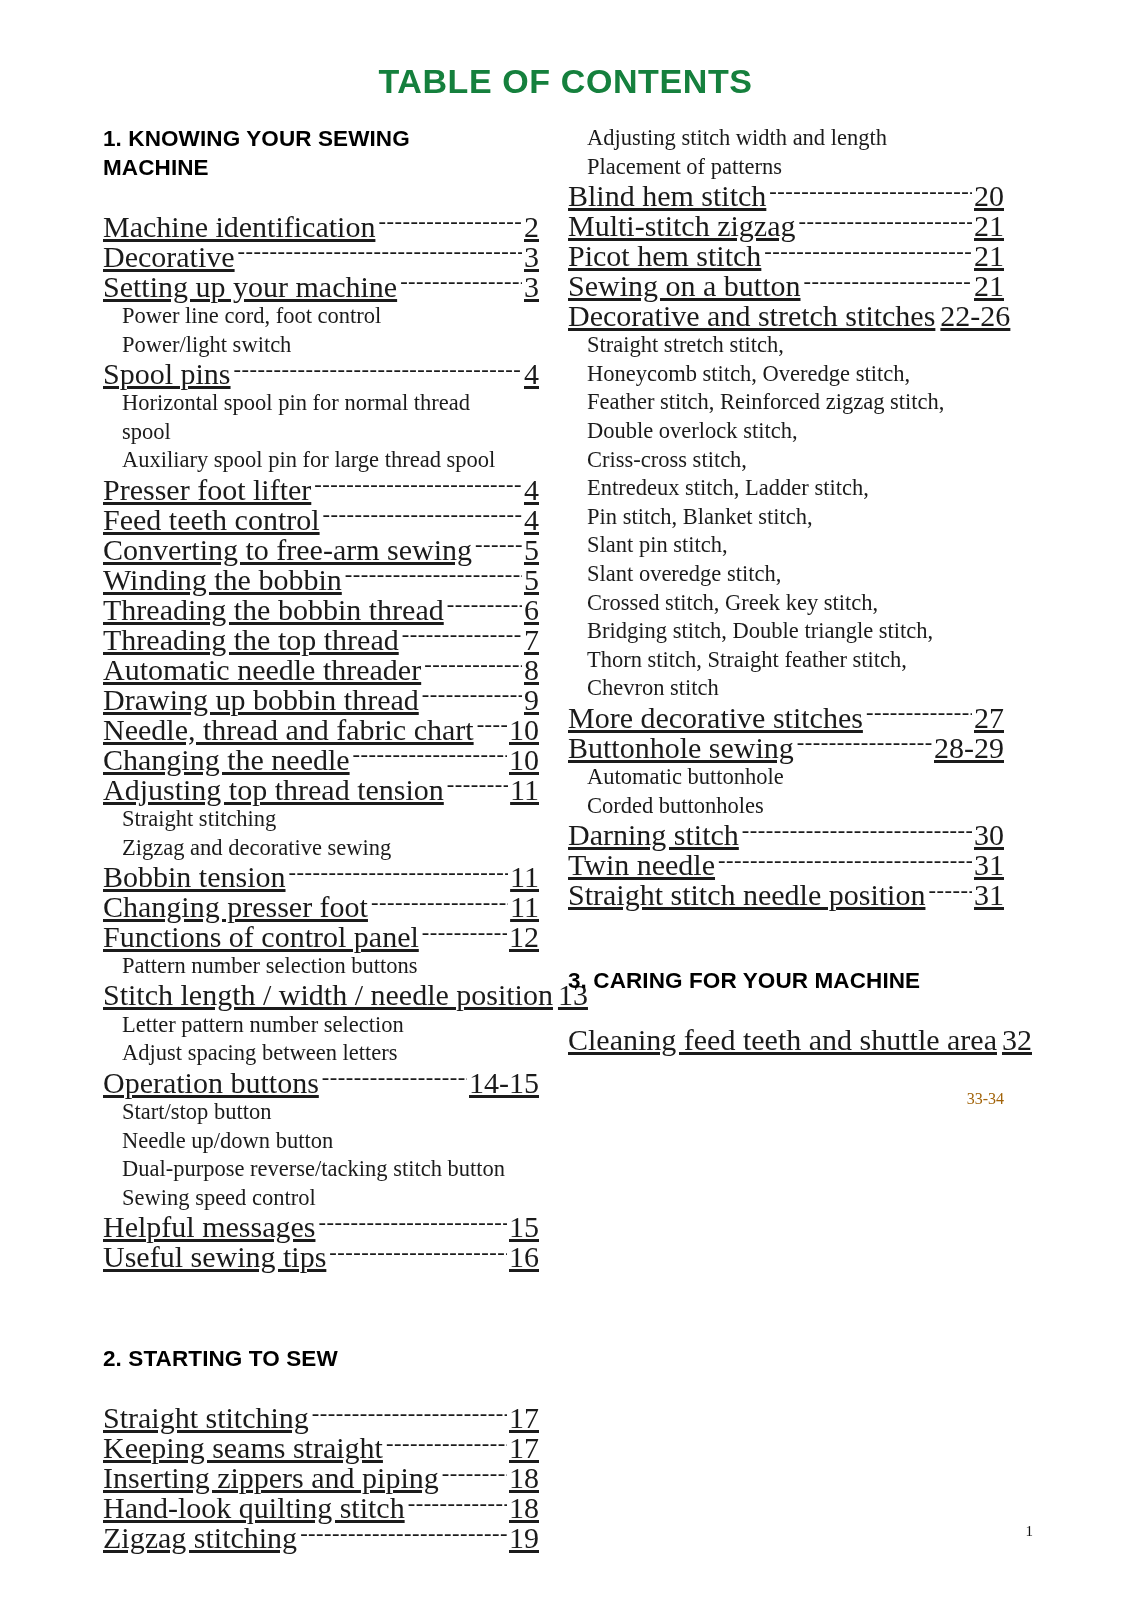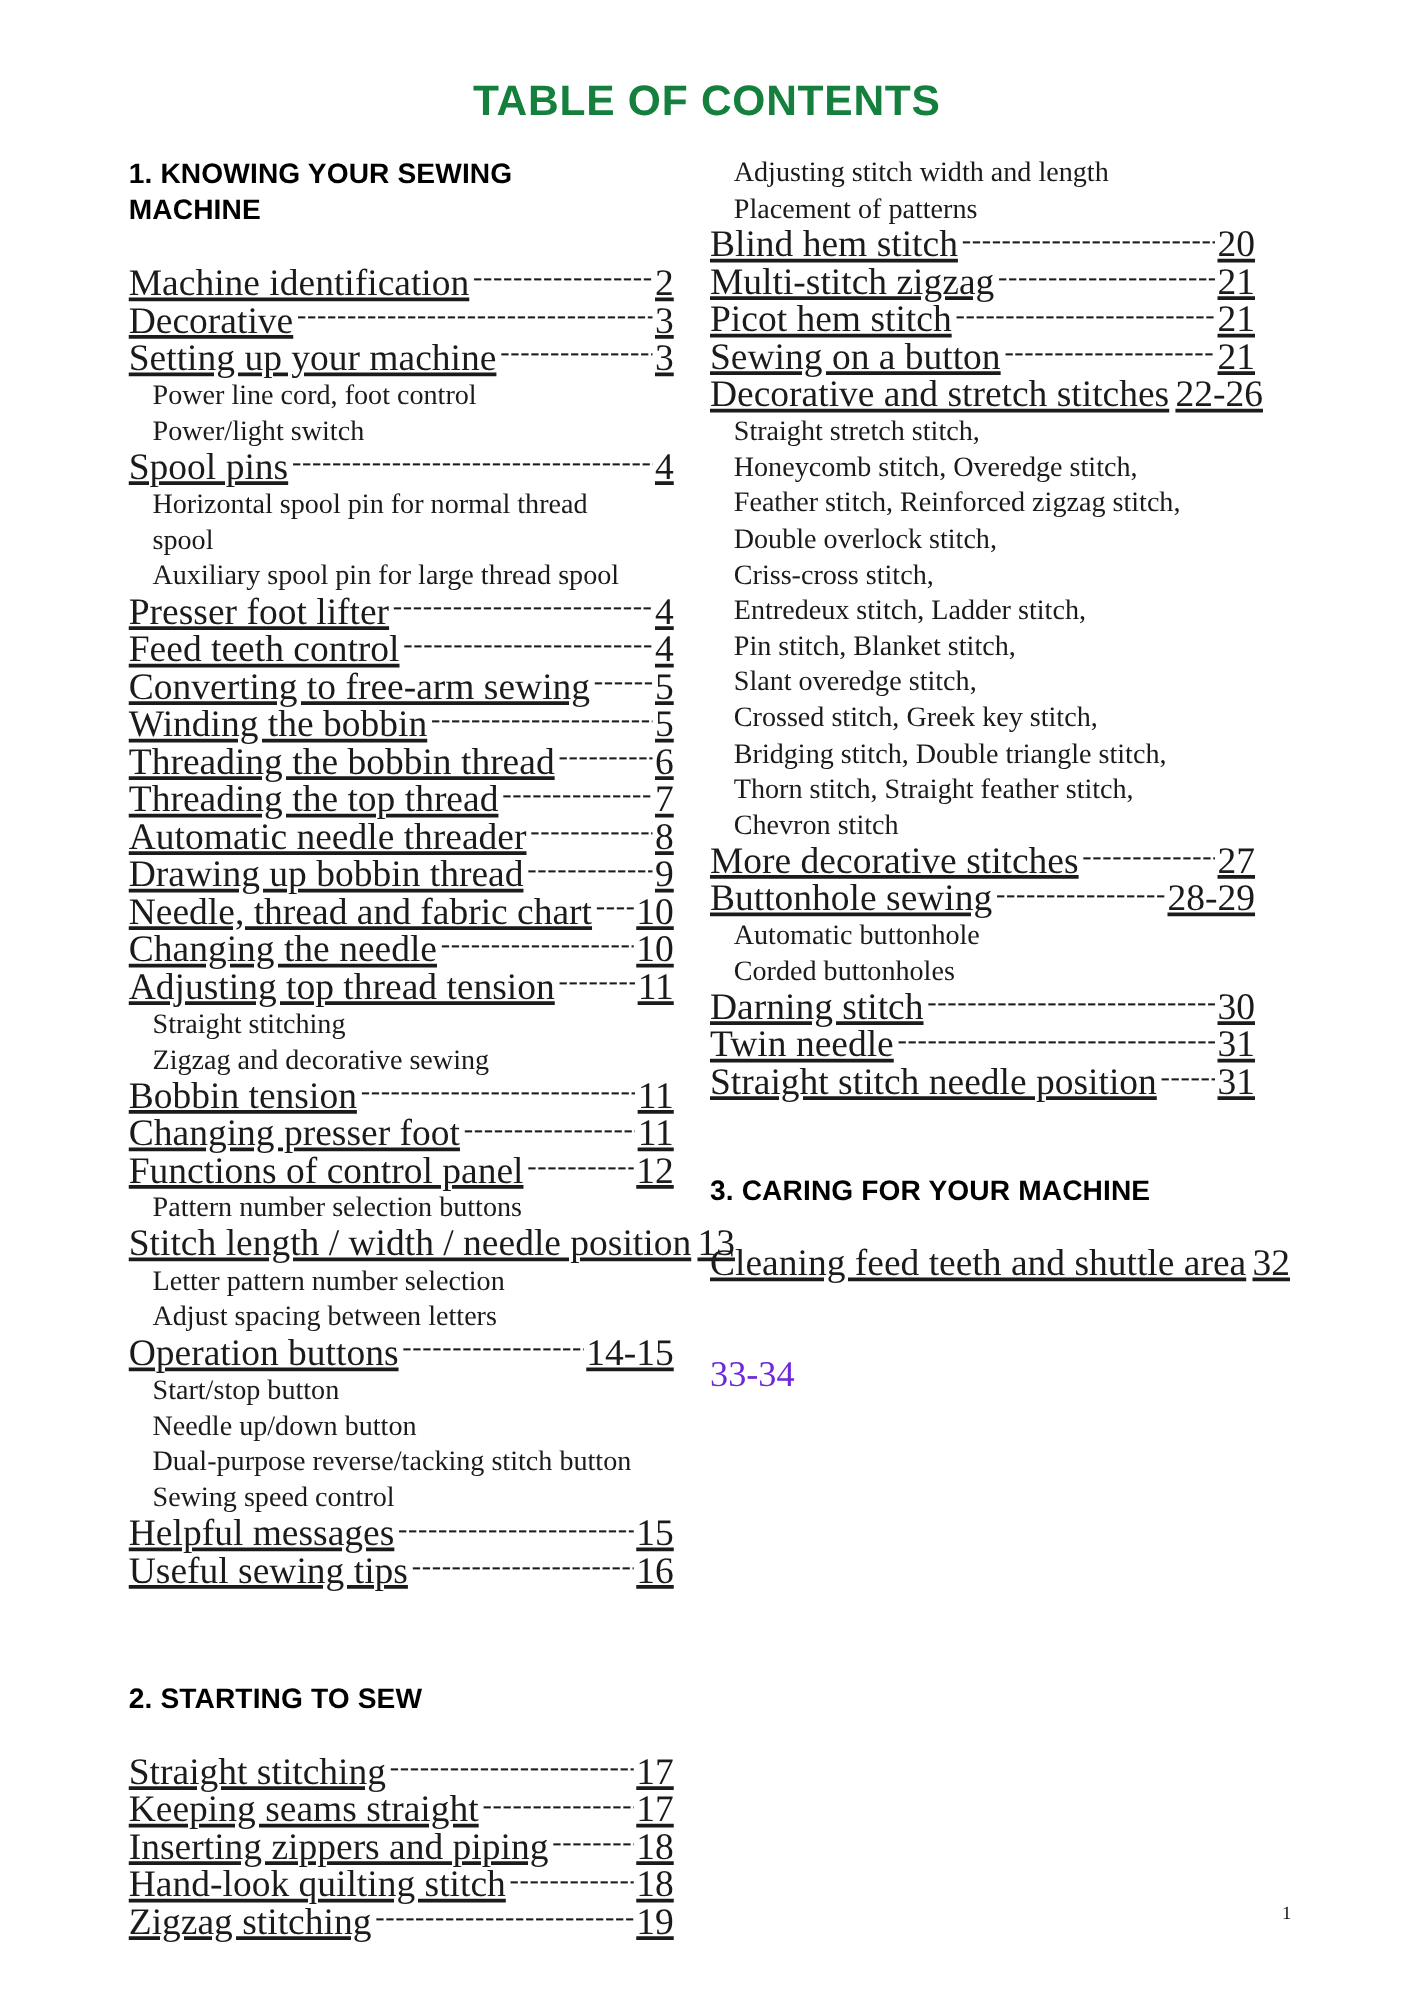--- a/index.html
+++ b/index.html
@@ -85,25 +85,24 @@
     font-size: 22.5px;
     line-height: 28.6px;
     padding-left: 19px;
     white-space: nowrap;
     color: #1b1b1b;
   }
 
   .full-leader-row {
     display: flex;
     align-items: baseline;
-    font-size: 29px;
+    font-size: 16px;
     line-height: 28.6px;
     white-space: nowrap;
-    color: #6d28d9;
-    flex-direction: column;
+    color: #a16207;
   }
   .full-leader-row .leader {
     flex: 1 1 auto;
     overflow: hidden;
     position: relative;
     height: 1em;
   }
   .full-leader-row .leader::before {
     content: "--------------------------------------------------------------------------------------";
     position: absolute;
@@ -331,20 +330,21 @@
           <span class="leader"></span>
           <span class="pg">22-26</span>
         </div>
         <div class="sub-row">Straight stretch stitch,</div>
         <div class="sub-row">Honeycomb stitch, Overedge stitch,</div>
         <div class="sub-row">Feather stitch, Reinforced zigzag stitch,</div>
         <div class="sub-row">Double overlock stitch,</div>
         <div class="sub-row">Criss-cross stitch,</div>
         <div class="sub-row">Entredeux stitch, Ladder stitch,</div>
         <div class="sub-row">Pin stitch, Blanket stitch,</div>
+        <div class="sub-row">Slant pin stitch,</div>
         <div class="sub-row">Slant overedge stitch,</div>
         <div class="sub-row">Crossed stitch, Greek key stitch,</div>
         <div class="sub-row">Bridging stitch, Double triangle stitch,</div>
         <div class="sub-row">Thorn stitch, Straight feather stitch,</div>
         <div class="sub-row">Chevron stitch</div>
         <div class="toc-row">
           <span class="label">More decorative stitches</span>
           <span class="leader"></span>
           <span class="pg">27</span>
         </div>

